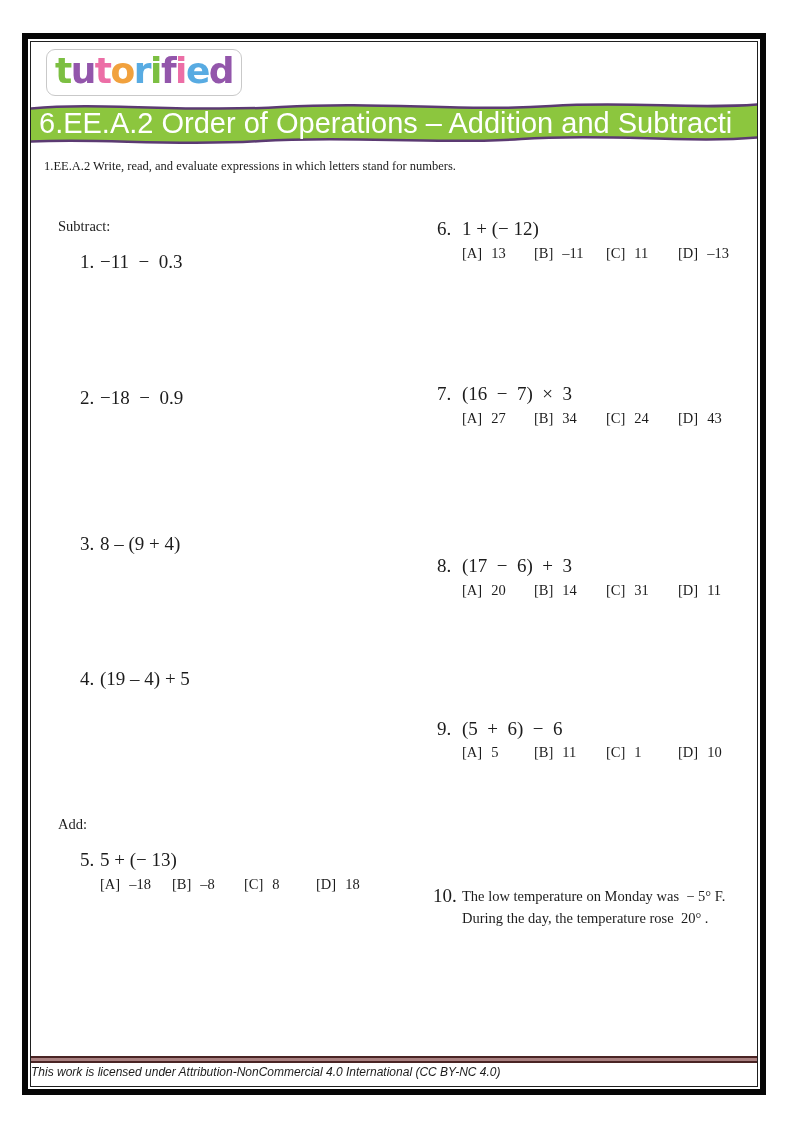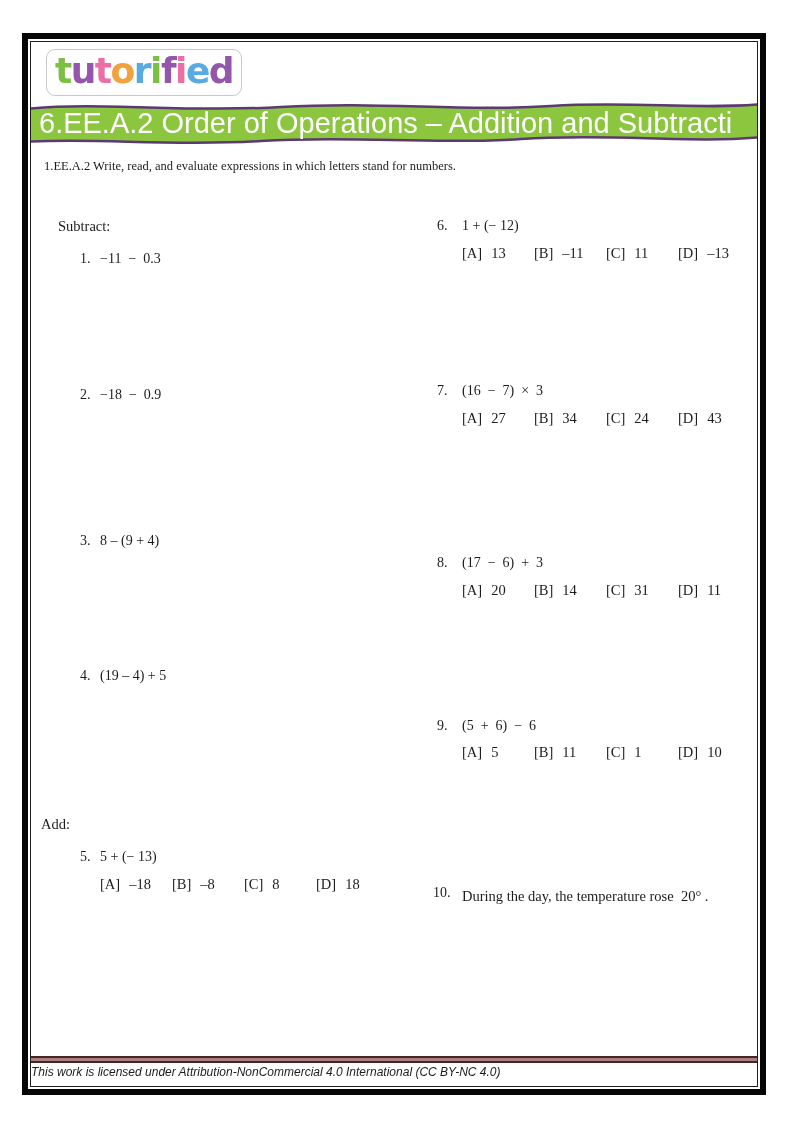--- a/index.html
+++ b/index.html
@@ -34,21 +34,21 @@
     position:absolute;left:0;top:0;width:726px;height:52px;
     display:flex;align-items:center;padding-left:8px;box-sizing:border-box;
     font-family:"Liberation Sans", sans-serif;font-size:29px;color:#ffffff;
     white-space:nowrap;overflow:hidden;
   }
   .subtitle{
     position:absolute;left:44px;top:159px;
     font-size:12.5px;white-space:pre;
   }
   .section-label{font-size:14.5px;}
-  .q{font-size:14px;white-space:nowrap;}
+  .q{font-size:19px;white-space:nowrap;}
   .qnum{display:inline-block;width:20px;}
   .qnum-r{display:inline-block;width:25px;}
   .qnum-r10{display:inline-block;width:29px;}
   .qexpr{white-space:pre;}
   .answers{font-size:14.5px;white-space:nowrap;}
   .cell{display:inline-block;width:72px;white-space:nowrap;}
   .cell:last-child{width:auto;}
   .avalue{margin-left:9px;}
   .qtext{
     position:absolute;font-size:14.5px;line-height:22px;width:302px;
@@ -91,21 +91,21 @@
 </div>
 
 <div class="q abs" style="left:80px;top:533px">
   <span class="qnum">3.</span><span class="qexpr">8 – (9 + 4)</span>
 </div>
 
 <div class="q abs" style="left:80px;top:668px">
   <span class="qnum">4.</span><span class="qexpr">(19 – 4) + 5</span>
 </div>
 
-<div class="section-label abs" style="left:41px;top:816px">Add:</div>
+<div class="section-label abs" style="left:58px;top:816px">Add:</div>
 
 <div class="q abs" style="left:80px;top:849px">
   <span class="qnum">5.</span><span class="qexpr">5 + (− 13)</span>
 </div>
 <div class="answers abs" style="left:100px;top:876px">
   <span class="cell"><span>[A]</span><span class="avalue">–18</span></span><span class="cell"><span>[B]</span><span class="avalue">–8</span></span><span class="cell"><span>[C]</span><span class="avalue">8</span></span><span class="cell"><span>[D]</span><span class="avalue">18</span></span>
 </div>
 
 <div class="q abs" style="left:437px;top:218px">
   <span class="qnum-r">6.</span><span class="qexpr">1 + (− 12)</span>
@@ -132,17 +132,18 @@
   <span class="qnum-r">9.</span><span class="qexpr">(5  +  6)  −  6</span>
 </div>
 <div class="answers abs" style="left:462px;top:744px">
   <span class="cell"><span>[A]</span><span class="avalue">5</span></span><span class="cell"><span>[B]</span><span class="avalue">11</span></span><span class="cell"><span>[C]</span><span class="avalue">1</span></span><span class="cell"><span>[D]</span><span class="avalue">10</span></span>
 </div>
 
 <div class="q abs" style="left:433px;top:885px">
   <span class="qnum-r10">10.</span>
 </div>
 <div class="qtext" style="left:462px;top:885px">
+  <div style="white-space:pre;">The low temperature on Monday was  − 5° F.</div>
   <div style="white-space:pre;">During the day, the temperature rose  20° .</div>
 </div>
 
 <div class="footer-bar" style="background: linear-gradient(rgb(74, 36, 36) 0px, rgb(74, 36, 36) 2px, rgb(169, 128, 128) 2px, rgb(169, 128, 128) 5px, rgb(74, 36, 36) 5px, rgb(74, 36, 36) 7px);"></div>
 <div class="footer-text">This work is licensed under Attribution-NonCommercial 4.0 International (CC BY-NC 4.0)</div>
 
 </body></html>

